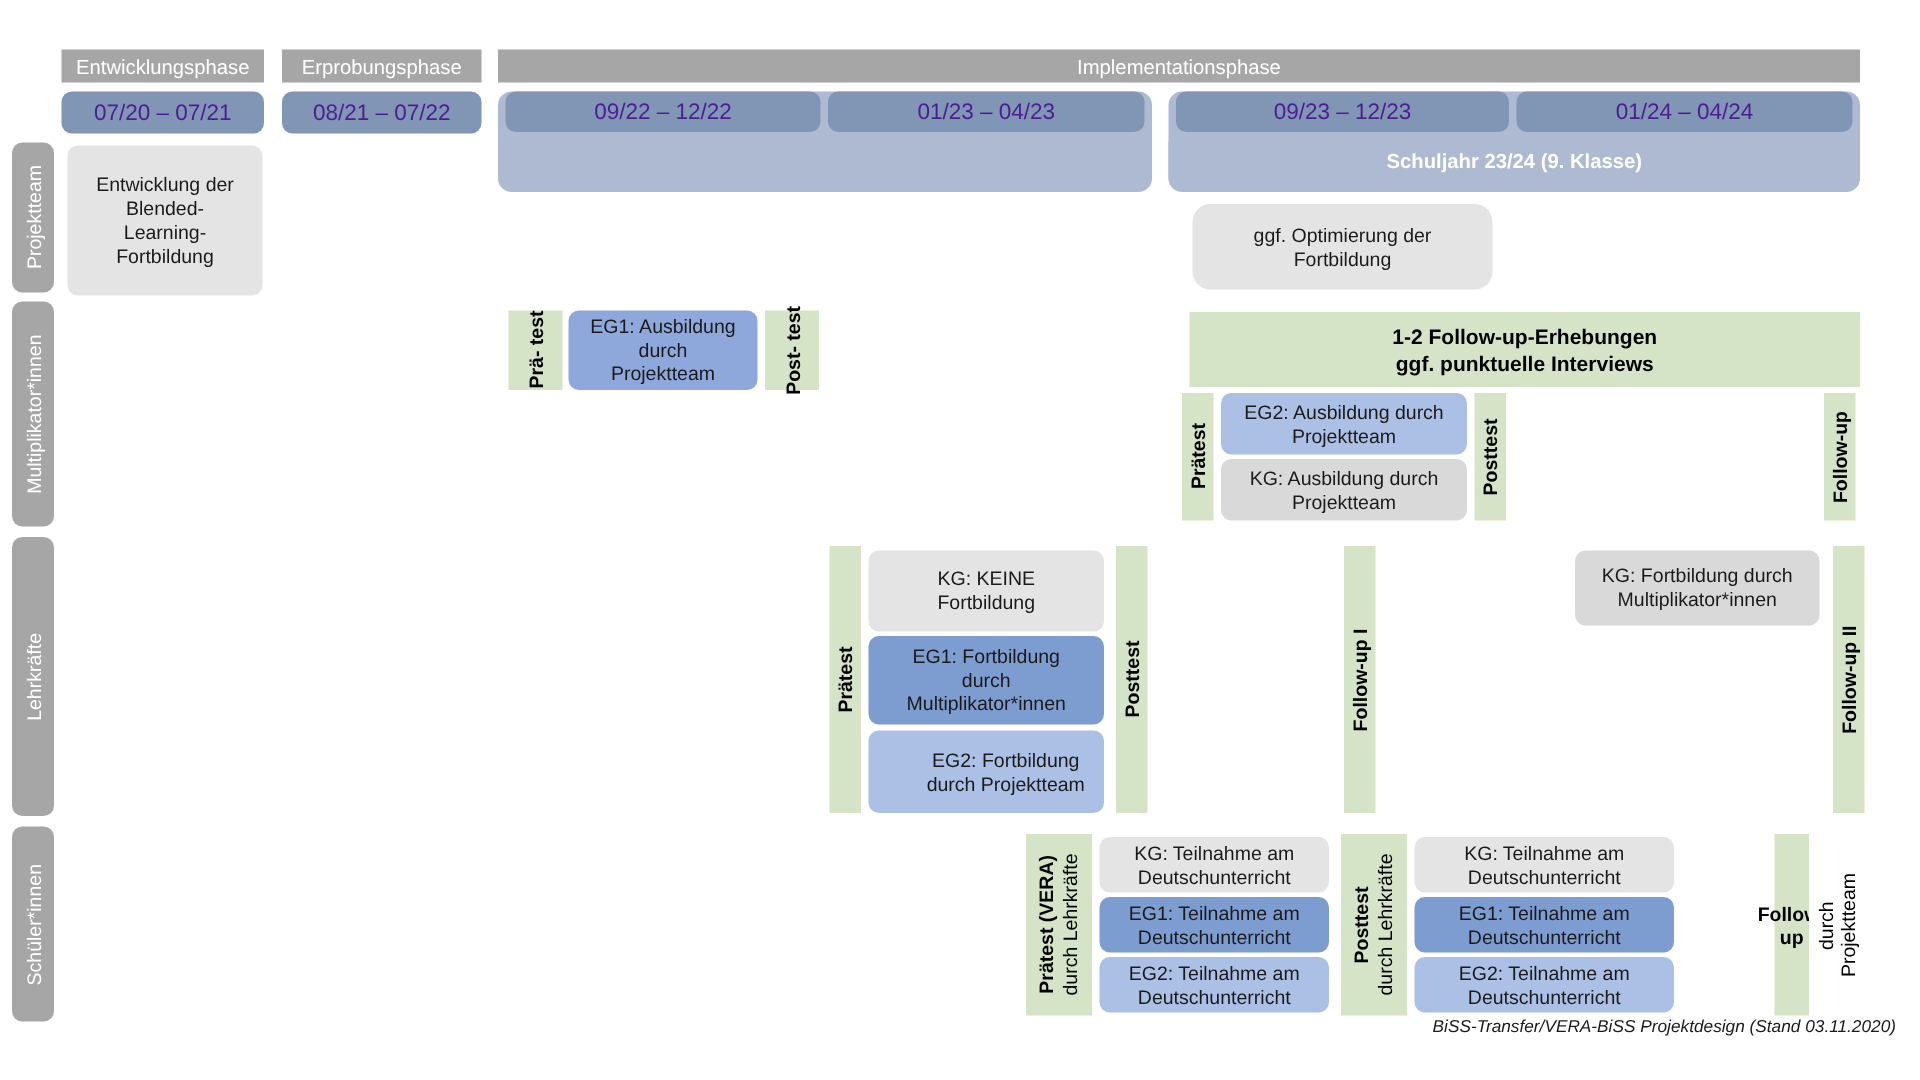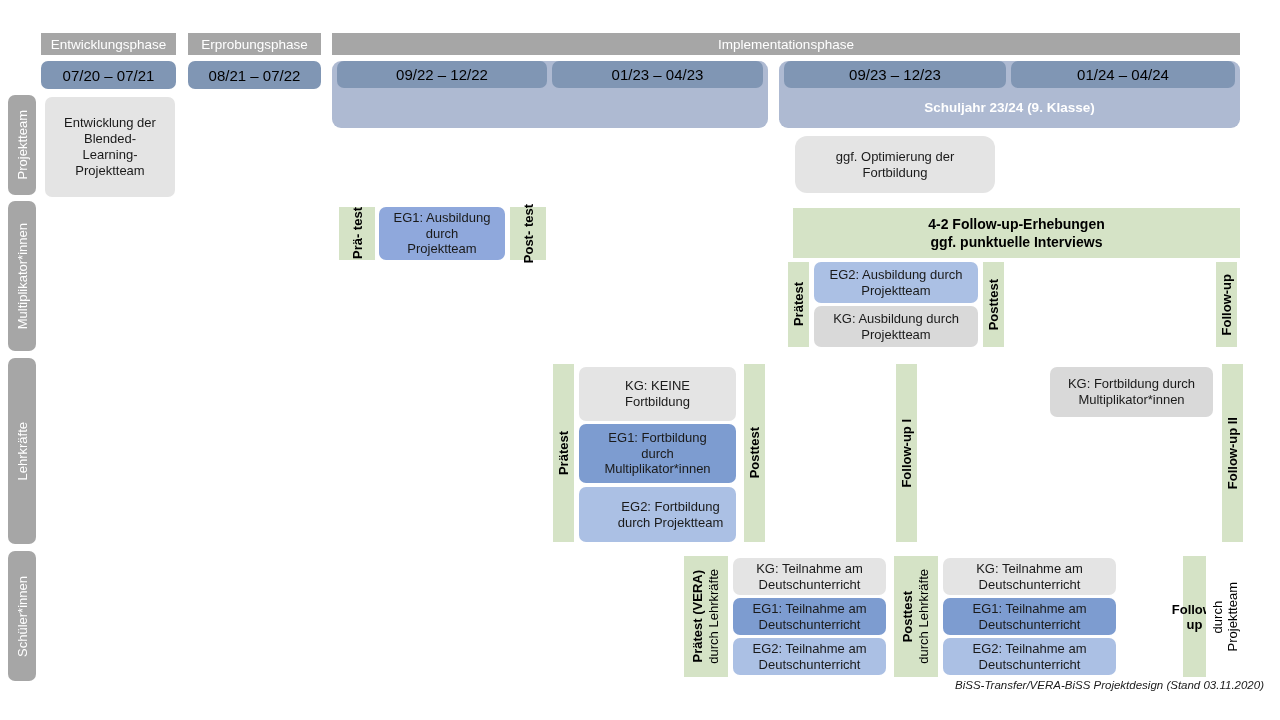--- a/index.html
+++ b/index.html
@@ -9,21 +9,21 @@
     color:#1a1a1a;overflow:hidden;position:relative;
   }
   .stage{position:absolute;left:0;top:0;width:1280px;height:720px;}
   .box{position:absolute;box-sizing:border-box;display:flex;align-items:center;justify-content:center;text-align:center;}
   .rnd{border-radius:7px;}
   .rnd-lg{border-radius:9px;}
 
   
   .phase{background:#a6a6a6;color:#ffffff;font-size:13.5px;}
   
-  .date{background:#8096b4;color:#000000;font-size:15px;}
+  .date{background:#8096b4;color:#4c1d95;font-size:15px;}
   
   .year{background:#aebad2;color:#ffffff;font-weight:bold;font-size:13.5px;}
   
   .rowlab{background:#a6a6a6;color:#ffffff;font-size:13px;}
   .rowlab .v{
     writing-mode:vertical-rl;transform:rotate(180deg);
     white-space:nowrap;line-height:1;
   }
 
   
@@ -91,41 +91,41 @@
     <span class="v">Lehrkräfte</span>
   </div>
 
   <div class="box rowlab rnd" style="left:8px;top:551px;width:28px;height:130px;">
     <span class="v">Schüler*innen</span>
   </div>
 
   <div class="box grey rnd ws" style="left:45px;top:97px;width:130px;height:100px;">Entwicklung der
 Blended-
 Learning-
-Projektteam</div>
+Fortbildung</div>
 
 
   <div class="box grey rnd ws" style="left:795px;top:136px;width:200px;height:57px;border-radius:12px;">ggf. Optimierung der
 Fortbildung</div>
 
   <div class="box green" style="left:339px;top:207px;width:36px;height:53px;">
     <span class="v ws two">Prä-
 test</span>
   </div>
 
   <div class="box blue-mid rnd ws" style="left:379px;top:207px;width:126px;height:53px;">EG1: Ausbildung
 durch
 Projektteam</div>
 
   <div class="box green" style="left:510px;top:207px;width:36px;height:53px;">
     <span class="v ws two">Post-
 test</span>
   </div>
 
-  <div class="box green banner ws" style="left:793px;top:208px;width:447px;height:50px;">4-2 Follow-up-Erhebungen
+  <div class="box green banner ws" style="left:793px;top:208px;width:447px;height:50px;">1-2 Follow-up-Erhebungen
 ggf. punktuelle Interviews</div>
 
   <div class="box green" style="left:788px;top:262px;width:21px;height:85px;">
     <span class="v">Prätest</span>
   </div>
 
   <div class="box blue-light rnd ws" style="left:814px;top:262px;width:164px;height:41px;">EG2:  Ausbildung durch
 Projektteam</div>
 
   <div class="box grey2 rnd ws" style="left:814px;top:306px;width:164px;height:41px;">KG: Ausbildung durch

